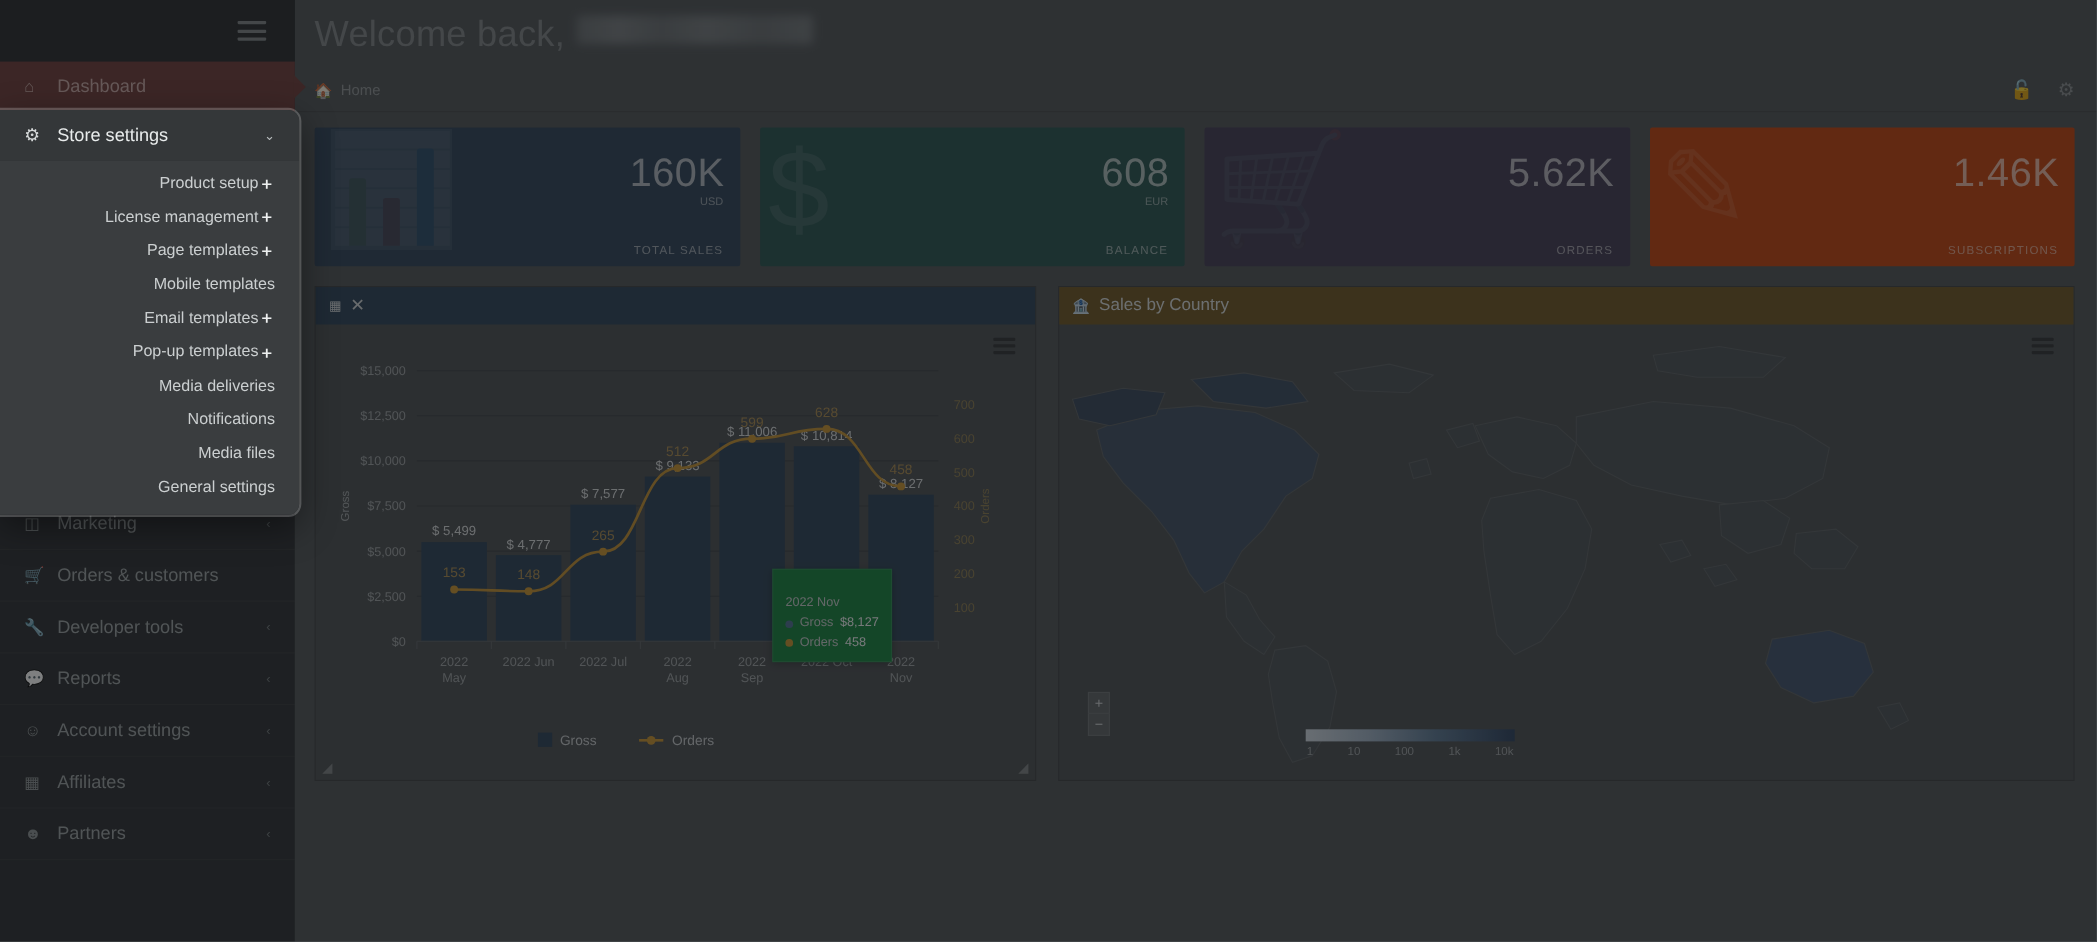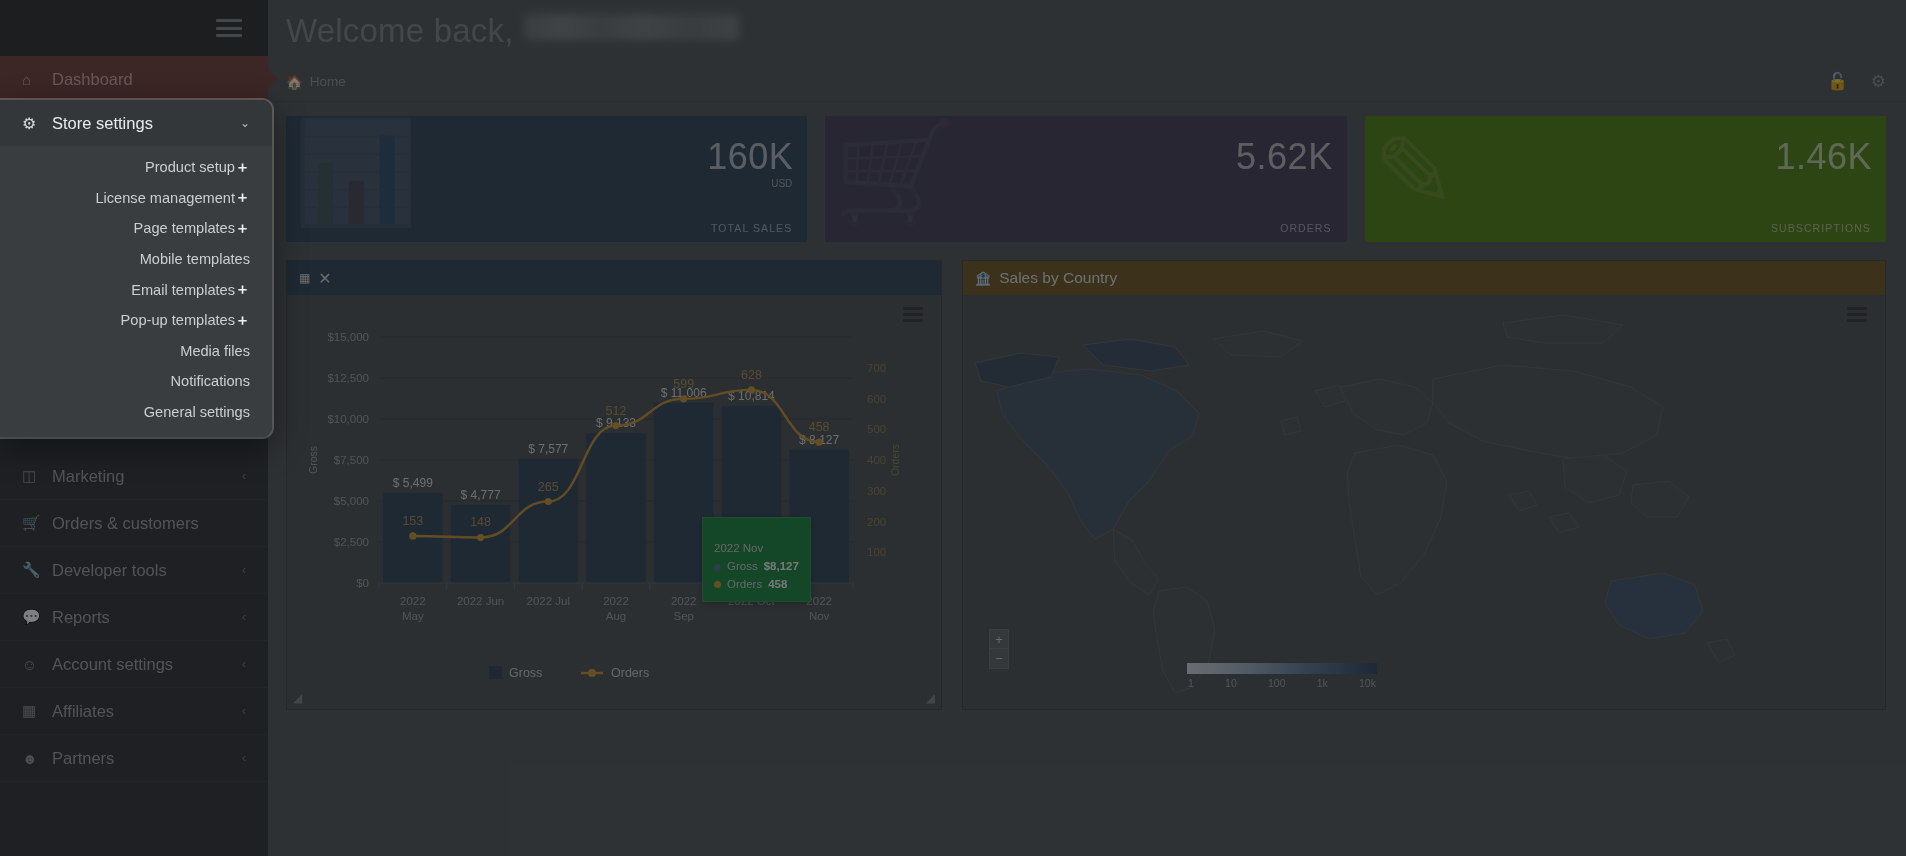--- a/index.html
+++ b/index.html
@@ -152,21 +152,21 @@
   .tooltip {
     position:absolute; background:#15803d; border:1px solid rgba(255,255,255,.10);
     padding:22px 11px 8px; font-size:11.5px; color:#d8dbdc; line-height:1.52;
     box-shadow:0 2px 7px rgba(0,0,0,.30);
     margin-top:17px;
   }
   .tt-title{color:#c6cacb; margin-bottom:1px;}
   .tt-row{display:flex; align-items:center; gap:6px; white-space:nowrap;}
   .tt-dot{width:7px;height:7px;border-radius:50%;display:inline-block;}
   .tt-k{color:#c6cacb;}
-  .tt-v{color:#edeff0; font-weight:bold;}
+  .tt-v{color:#edeff0; font-weight:normal;}
 
   
   .mapwrap{position:absolute; inset:0; overflow:hidden;}
   .zoombtns{position:absolute; left:26px; bottom:40px;}
   .zbtn{width:20px;height:20px;background:#5d6265;border:1px solid #6d7274;color:#cfd3d4;
         display:flex;align-items:center;justify-content:center;font-size:13px;cursor:pointer;}
   .zbtn+.zbtn{border-top:none;}
   .maplegend{position:absolute; left:224px; bottom:20px; width:190px;}
   .legbar{height:11px;background:linear-gradient(90deg,#cfd8e0 0%, #9fb1c4 30%, #5c7893 62%, #2b3f5c 100%);}
   .legticks{display:flex; justify-content:space-between; margin-top:3px; padding:0 1px;}
@@ -247,27 +247,33 @@
       <span class="hdr-ic">⚙</span>
     </div>
 
     <div class="cards">
       <div class="card" style="background:#2e4257">
         <span class="bgicon">📊</span>
         <span class="val">160K</span>
         <span class="unit">USD</span>
         <span class="cap">TOTAL SALES</span>
       </div>
+      <div class="card" style="background:#27524e">
+        <span class="bgicon">$</span>
+        <span class="val">608</span>
+        <span class="unit">EUR</span>
+        <span class="cap">BALANCE</span>
+      </div>
       <div class="card" style="background:#413b52">
         <span class="bgicon">🛒</span>
         <span class="val">5.62K</span>
         <span class="unit"></span>
         <span class="cap">ORDERS</span>
       </div>
-      <div class="card" style="background:#4d7c0f">
+      <div class="card" style="background:#c2410c">
         <span class="bgicon">✎</span>
         <span class="val">1.46K</span>
         <span class="unit"></span>
         <span class="cap">SUBSCRIPTIONS</span>
       </div>
     </div>
 
     <div class="panels">
 
       <section class="panel left">
@@ -467,27 +473,31 @@
         </div>
         <div class="sub-item">
           <span class="lbl">Email templates</span>
           <span class="plus">＋</span>
         </div>
         <div class="sub-item">
           <span class="lbl">Pop-up templates</span>
           <span class="plus">＋</span>
         </div>
         <div class="sub-item">
+          <span class="lbl">Media deliveries</span>
+          <span class="plus"></span>
+        </div>
+        <div class="sub-item">
+          <span class="lbl">Notifications</span>
+          <span class="plus"></span>
+        </div>
+        <div class="sub-item">
           <span class="lbl">Media files</span>
           <span class="plus"></span>
         </div>
         <div class="sub-item">
-          <span class="lbl">Notifications</span>
-          <span class="plus"></span>
-        </div>
-        <div class="sub-item">
           <span class="lbl">General settings</span>
           <span class="plus"></span>
         </div>
       </div>
   </div>
 
 </div>
 
 </body></html>

